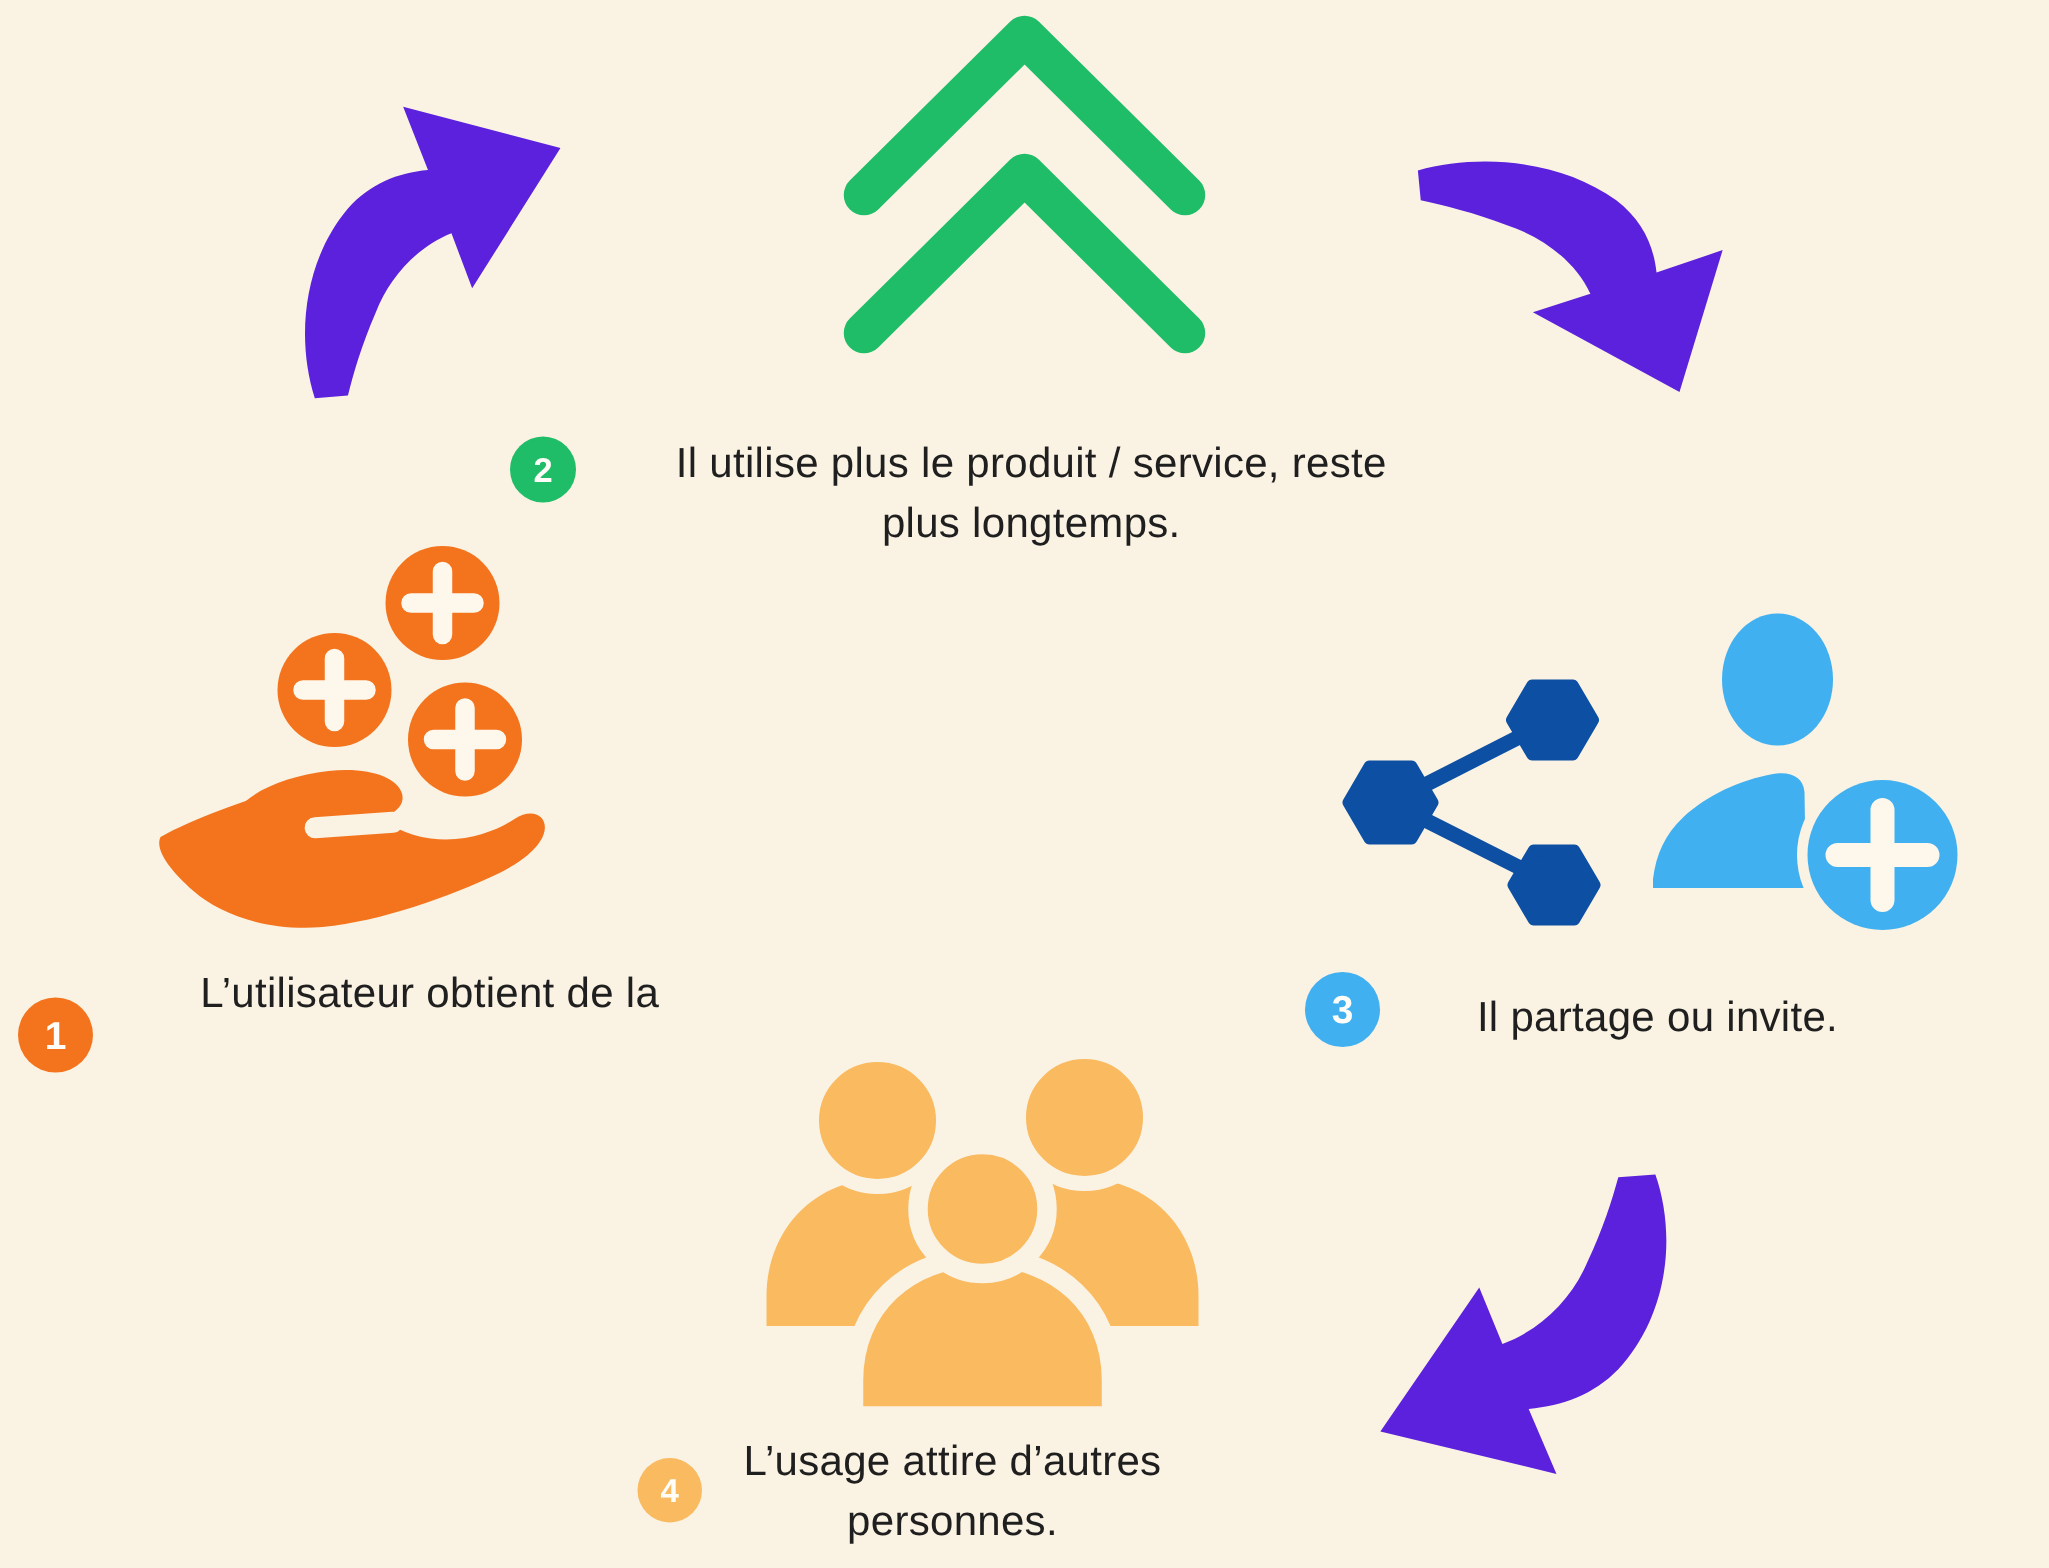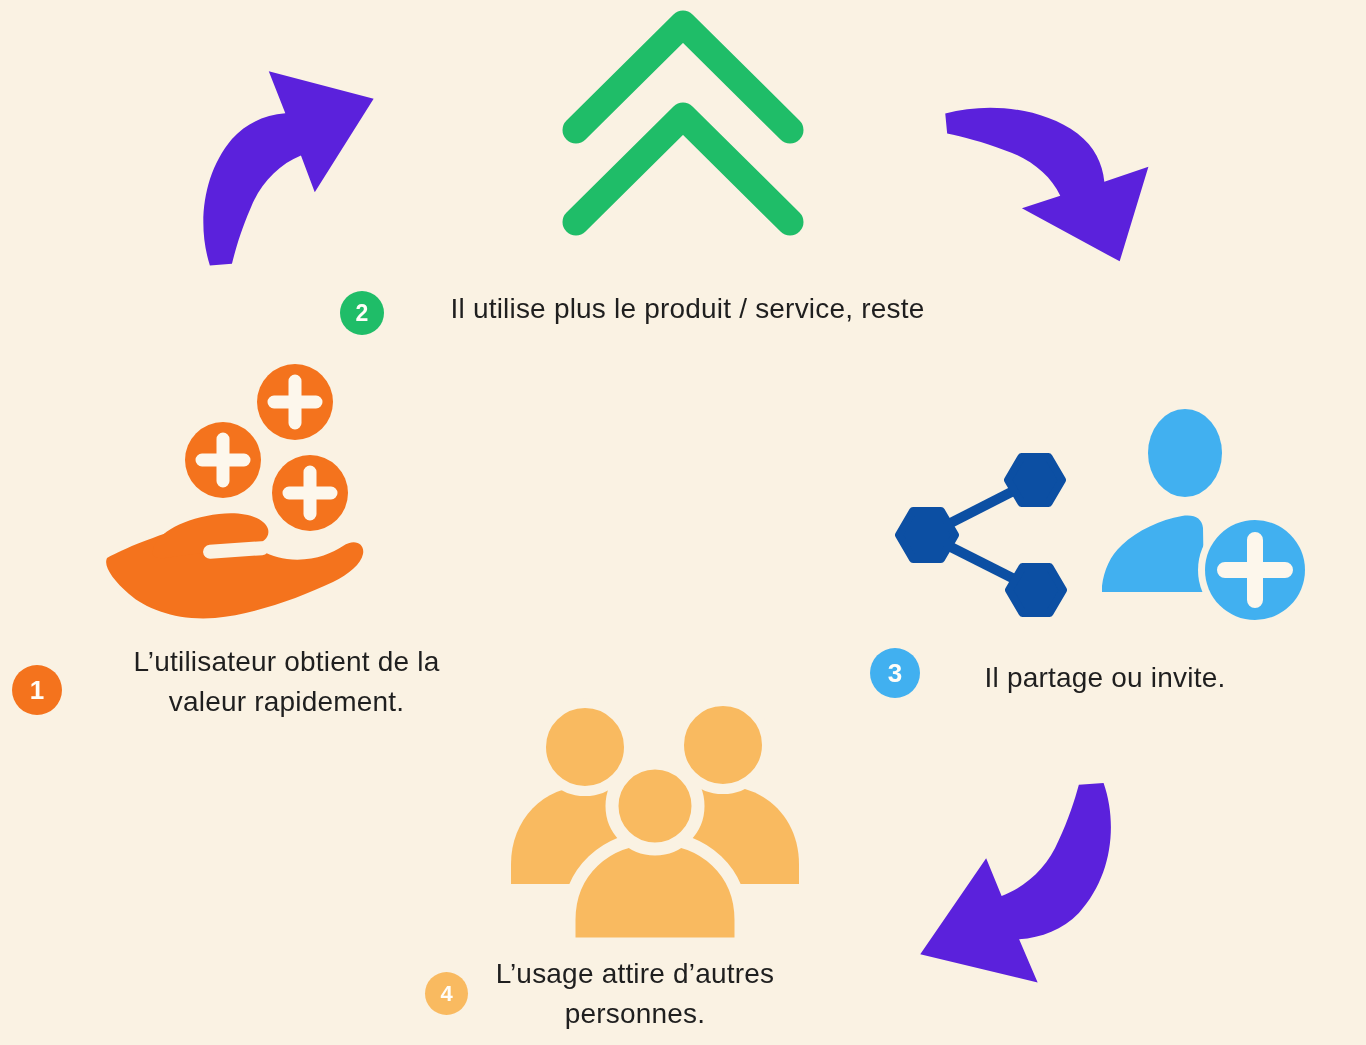--- a/index.html
+++ b/index.html
@@ -110,25 +110,25 @@
     <circle class="fill-yellow front-gap" cx="160" cy="114" r="43"></circle>
   </svg>
 
   <div class="abs badge badge-1" style="background: rgb(244, 115, 29);">1</div>
   <div class="abs badge badge-2" style="background: rgb(31, 189, 104);">2</div>
   <div class="abs badge badge-3" style="background: rgb(65, 176, 240);">3</div>
   <div class="abs badge badge-4" style="background: rgb(249, 186, 96);">4</div>
 
   <div class="abs label label-2">
     <div>Il utilise plus le produit / service, reste</div>
+    <div>plus longtemps.</div>
   </div>
 
   <div class="abs label label-1">
     <div>L’utilisateur obtient de la</div>
-    <div>valeur rapidement.</div>
   </div>
 
   <div class="abs label label-3">
     <div>Il partage ou invite.</div>
   </div>
 
   <div class="abs label label-4">
     <div>L’usage attire d’autres</div>
     <div>personnes.</div>
   </div>

